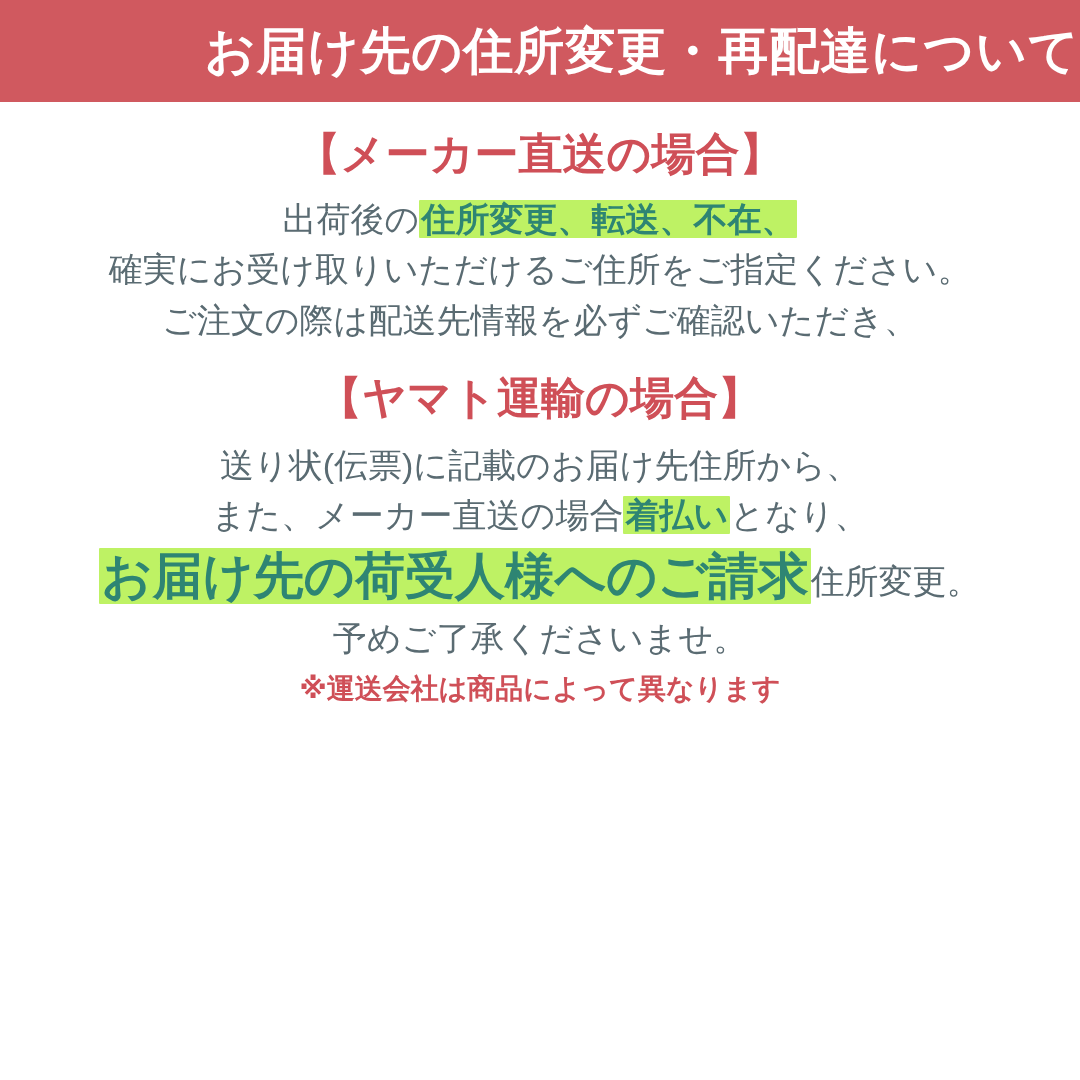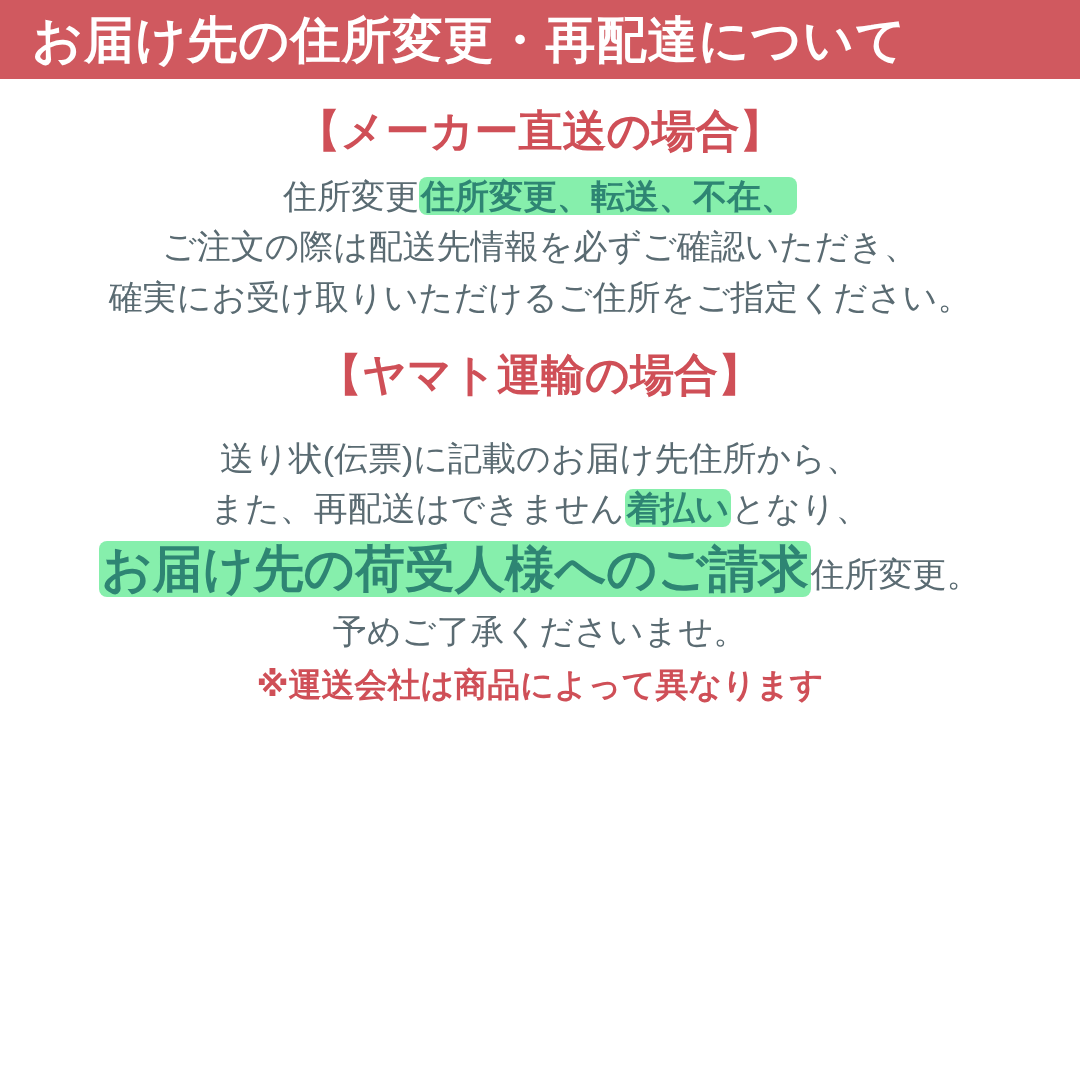--- a/index.html
+++ b/index.html
@@ -14,25 +14,25 @@
     overflow: hidden;
   }
   .page {
     position: relative;
     width: 1080px;
     height: 1080px;
     box-sizing: border-box;
   }
   .banner {
     width: 100%;
-    height: 79px;
+    height: 102px;
     background: #d0595f;
     display: flex;
     align-items: center;
-    justify-content: flex-start;
+    justify-content: flex-end;
     box-sizing: border-box;
     padding-left: 32px;
   }
   .banner-title {
     color: #ffffff;
     font-size: 50px;
     font-weight: bold;
     letter-spacing: 1px;
     line-height: 1;
     white-space: nowrap;
@@ -45,88 +45,88 @@
     text-align: center;
     color: #cf4f57;
     font-size: 44px;
     font-weight: bold;
     line-height: 1.25;
     margin: 10px 0 14px 0;
     white-space: nowrap;
   }
   .section-head.second {
     margin-top: 26px;
-    margin-bottom: 32px;
+    margin-bottom: 16px;
     text-align: center;
   }
   .line {
     text-align: center;
     color: #5a6b72;
     font-size: 34px;
     line-height: 1.42;
     margin: 2px 0;
     white-space: nowrap;
   }
   .hl-green {
     color: #2e8573;
     font-weight: bold;
-    background: #86efac;
+    background: #bef264;
     padding: 0 2px;
-    border-radius: 8px;
+    border-radius: 1px;
   }
   .hl-big {
     font-size: 50px;
   }
   .note-red {
     text-align: center;
     color: #cf4f57;
-    font-size: 33px;
+    font-size: 28px;
     font-weight: bold;
     line-height: 1.3;
     margin-top: 8px;
     white-space: nowrap;
   }
 </style>
 </head>
 <body>
 
 <div class="page">
 
   <div class="banner">
     <div class="banner-title">お届け先の住所変更・再配達について</div>
   </div>
 
   <div class="body-area">
 
     <div class="section-head">【メーカー直送の場合】</div>
 
     <div class="line">
-      <span>住所変更</span><span class="hl-green">住所変更、転送、不在、</span>
+      <span>出荷後の</span><span class="hl-green">住所変更、転送、不在、</span>
     </div>
 
 
 
     <div class="line">
-      <span>ご注文の際は配送先情報を必ずご確認いただき、</span>
+      <span>確実にお受け取りいただけるご住所をご指定ください。</span>
     </div>
 
     <div class="line">
-      <span>確実にお受け取りいただけるご住所をご指定ください。</span>
+      <span>ご注文の際は配送先情報を必ずご確認いただき、</span>
     </div>
 
     <div class="section-head second">【ヤマト運輸の場合】</div>
 
 
     <div class="line">
       <span>送り状(伝票)に記載のお届け先住所から、</span>
     </div>
 
 
     <div class="line">
-      <span>また、再配送はできません</span><span class="hl-green">着払い</span><span>となり、</span>
+      <span>また、メーカー直送の場合</span><span class="hl-green">着払い</span><span>となり、</span>
     </div>
 
     <div class="line">
       <span class="hl-green hl-big">お届け先の荷受人様へのご請求</span><span>住所変更。</span>
     </div>
 
     <div class="line">
       <span>予めご了承くださいませ。</span>
     </div>
 

